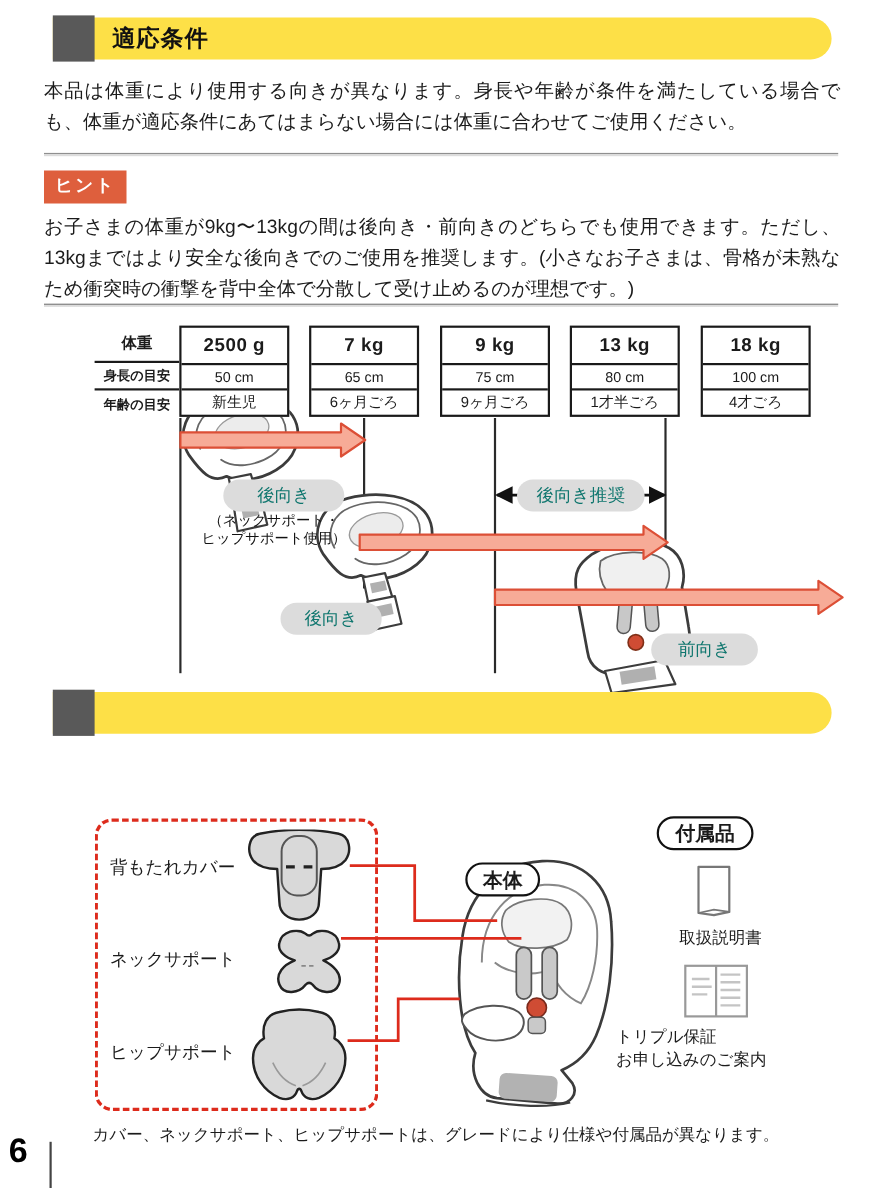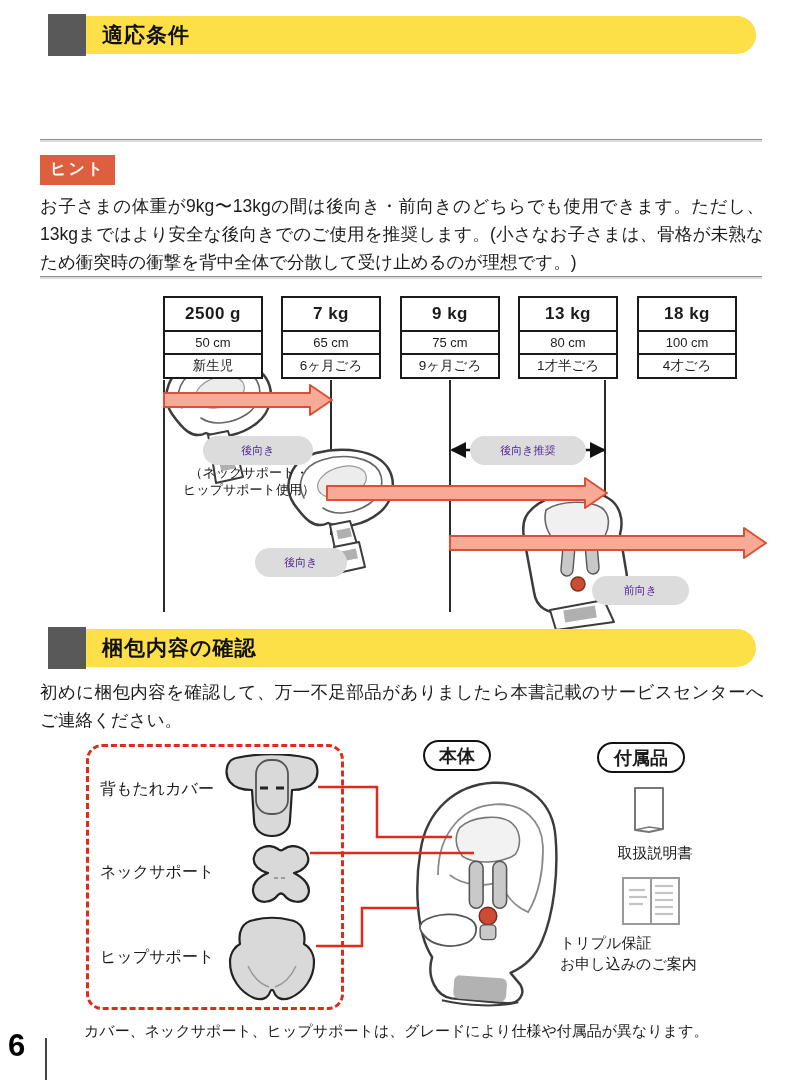--- a/index.html
+++ b/index.html
@@ -32,21 +32,21 @@
 
   .wbox { position:absolute; top:8px; width:100px; border:2px solid #1a1a1a; background:#fff; }
   .wbox .wcell { height:32px; display:flex; align-items:center; justify-content:center;
                  font-size:17px; font-weight:600; letter-spacing:.5px; }
   .wbox .hcell { height:23px; display:flex; align-items:center; justify-content:center;
                  font-size:13px; border-top:2px solid #1a1a1a; }
   .wbox .acell { height:24px; display:flex; align-items:center; justify-content:center;
                  font-size:13.5px; border-top:2px solid #1a1a1a; }
 
   .pill { position:absolute; background:#dcdcdc; border-radius:15px; height:29px;
-          display:flex; align-items:center; justify-content:center; font-size:11px; color:#4c1d95; }
+          display:flex; align-items:center; justify-content:center; font-size:16px; color:#0f766e; }
   .chartnote { position:absolute; font-size:13px; line-height:16.5px; text-align:center; color:#111; }
   .preline { white-space:pre-line; }
 
   .seat { position:absolute; }
 
   
   .dashedbox { position:absolute; left:86px; top:744px; width:258px; height:266px;
                border:3px dashed #dd2b1c; border-radius:16px; }
   .itemlabel { position:absolute; font-size:16px; color:#1b1b1b; }
   .badge { position:absolute; height:31px; border:2.5px solid #111; border-radius:16px; background:#fff;
@@ -61,20 +61,21 @@
 </head>
 <body>
 
 <div class="page">
 
   <div class="secbar" style="top:16px;">
     <div class="sq"></div>
     <div class="t">適応条件</div>
   </div>
 
+  <div class="para" style="top:68px;">本品は体重により使用する向きが異なります。身長や年齢が条件を満たしている場合でも、体重が適応条件にあてはまらない場合には体重に合わせてご使用ください。</div>
 
   <div class="divider" style="top:139px;"></div>
 
   <div class="hintbadge">ヒント</div>
   <div class="para" style="top:192px;">お子さまの体重が9kg〜13kgの間は後向き・前向きのどちらでも使用できます。ただし、13kgまではより安全な後向きでのご使用を推奨します。(小さなお子さまは、骨格が未熟なため衝突時の衝撃を背中全体で分散して受け止めるのが理想です。)</div>
 
   <div class="divider" style="top:276px;"></div>
 
   <div class="chart">
 
@@ -135,20 +136,25 @@
     </div>
 
     <svg class="layer" width="796" height="332" viewBox="0 0 796 332">
       <g fill="#f7ab97" stroke="#dc4f36" stroke-width="2" stroke-linejoin="round">
         <polygon points="164,105 310,105 310,97 332,112 310,127 310,119 164,119"></polygon>
         <polygon points="327,198 585,198 585,190 607,205 585,220 585,212 327,212"></polygon>
         <polygon points="450,248 744,248 744,240 766,255 744,270 744,262 450,262"></polygon>
       </g>
     </svg>
 
+    <div class="rowlabels">
+      <div class="rl rl1">体重</div>
+      <div class="rl rl2">身長の目安</div>
+      <div class="rl rl3">年齢の目安</div>
+    </div>
 
     <div class="wbox" style="left:163px;">
       <div class="wcell">2500 g</div>
       <div class="hcell">50 cm</div>
       <div class="acell">新生児</div>
     </div>
     <div class="wbox" style="left:281px;">
       <div class="wcell">7 kg</div>
       <div class="hcell">65 cm</div>
       <div class="acell">6ヶ月ごろ</div>
@@ -172,24 +178,22 @@
     <div class="pill" style="left:203px; top:148px; width:110px;">後向き</div>
     <div class="chartnote preline" style="left:160px; top:177px; width:178px;">（ネックサポート・
 ヒップサポート使用）</div>
     <div class="pill" style="left:470px; top:148px; width:116px;">後向き推奨</div>
     <div class="pill" style="left:255px; top:260px; width:92px;">後向き</div>
     <div class="pill" style="left:592px; top:288px; width:97px;">前向き</div>
   </div>
 
   <div class="secbar" style="top:629px;">
     <div class="sq"></div>
-    <div class="t">梱包内容の確認</div>
-  </div>
-
-  <div class="para" style="top:678px;">初めに梱包内容を確認して、万一不足部品がありましたら本書記載のサービスセンターへご連絡ください。</div>
+  </div>
+
 
   <div class="dashedbox"></div>
 
   <div class="itemlabel" style="left:100px; top:779px;">背もたれカバー</div>
   <div class="itemlabel" style="left:100px; top:862px;">ネックサポート</div>
   <div class="itemlabel" style="left:100px; top:947px;">ヒップサポート</div>
 
   <div class="seat" style="left:222px; top:754px;">
     <svg width="100" height="88" viewBox="0 0 100 88">
       <path d="M14,4 C4,6 2,20 8,28 C12,33 20,36 30,36 L32,66 C32,76 40,82 50,82 C60,82 68,76 68,66 L70,36 C80,36 88,33 92,28 C98,20 96,6 86,4 C64,-1 36,-1 14,4 Z" fill="#d9d9d9" stroke="#222" stroke-width="2.2" stroke-linejoin="round"></path>
@@ -228,21 +232,21 @@
   </div>
 
   <svg style="position:absolute; left:0; top:730px;" width="796" height="290" viewBox="0 0 796 290">
     <g fill="none" stroke="#dd2b1c" stroke-width="2.5">
       <path d="M318,57 L377,57 L377,107 L452,107"></path>
       <path d="M310,123 L474,123"></path>
       <path d="M316,216 L362,216 L362,178 L418,178"></path>
     </g>
   </svg>
 
-  <div class="badge" style="left:423px; top:740px; width:68px;">本体</div>
+  <div class="badge" style="left:423px; top:784px; width:68px;">本体</div>
   <div class="badge" style="left:597px; top:742px; width:88px;">付属品</div>
 
   <div class="seat" style="left:631px; top:786px;">
     <svg width="36" height="50" viewBox="0 0 36 50">
       <path d="M4,2 L32,2 L32,43 L18,46 L4,44 Z" fill="#fff" stroke="#777" stroke-width="2" stroke-linejoin="round"></path>
       <path d="M4,44 L18,41 L32,43" fill="none" stroke="#777" stroke-width="1.5"></path>
     </svg>
   </div>
   <div class="acclabel" style="left:600px; top:842px; width:110px; text-align:center;">取扱説明書</div>
 

